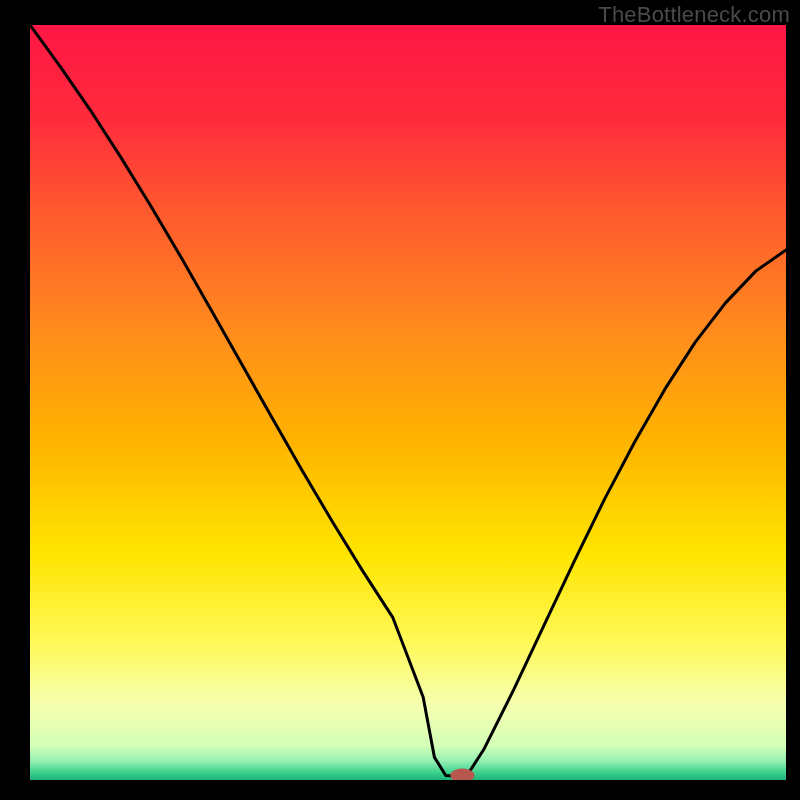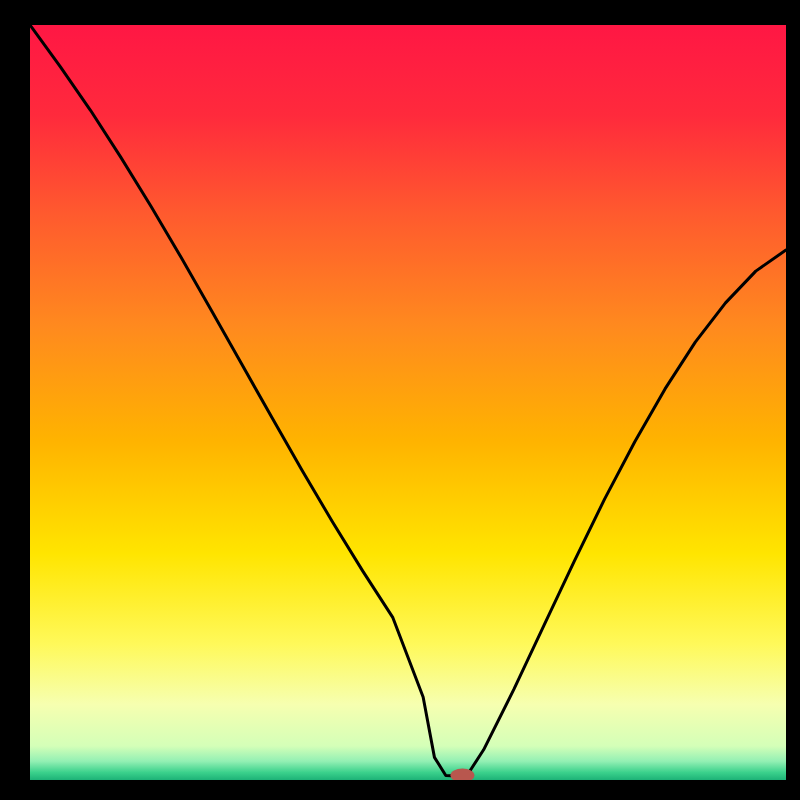--- a/index.html
+++ b/index.html
@@ -30,20 +30,21 @@
     position: absolute;
     left: 0;
     top: 0;
     z-index: 10;
   }
 </style>
 </head>
 <body>
 
 <div class="chart-container">
+  <div class="watermark">TheBottleneck.com</div>
 
   <svg class="plot" width="800" height="800" viewBox="0 0 800 800">
     <defs>
       <linearGradient id="bg-grad" x1="0" y1="0" x2="0" y2="1">
           <stop offset="0.00%" stop-color="#ff1744"></stop>
           <stop offset="12.00%" stop-color="#ff2a3c"></stop>
           <stop offset="25.00%" stop-color="#ff5a2e"></stop>
           <stop offset="40.00%" stop-color="#ff8a1e"></stop>
           <stop offset="55.00%" stop-color="#ffb300"></stop>
           <stop offset="70.00%" stop-color="#ffe500"></stop>

